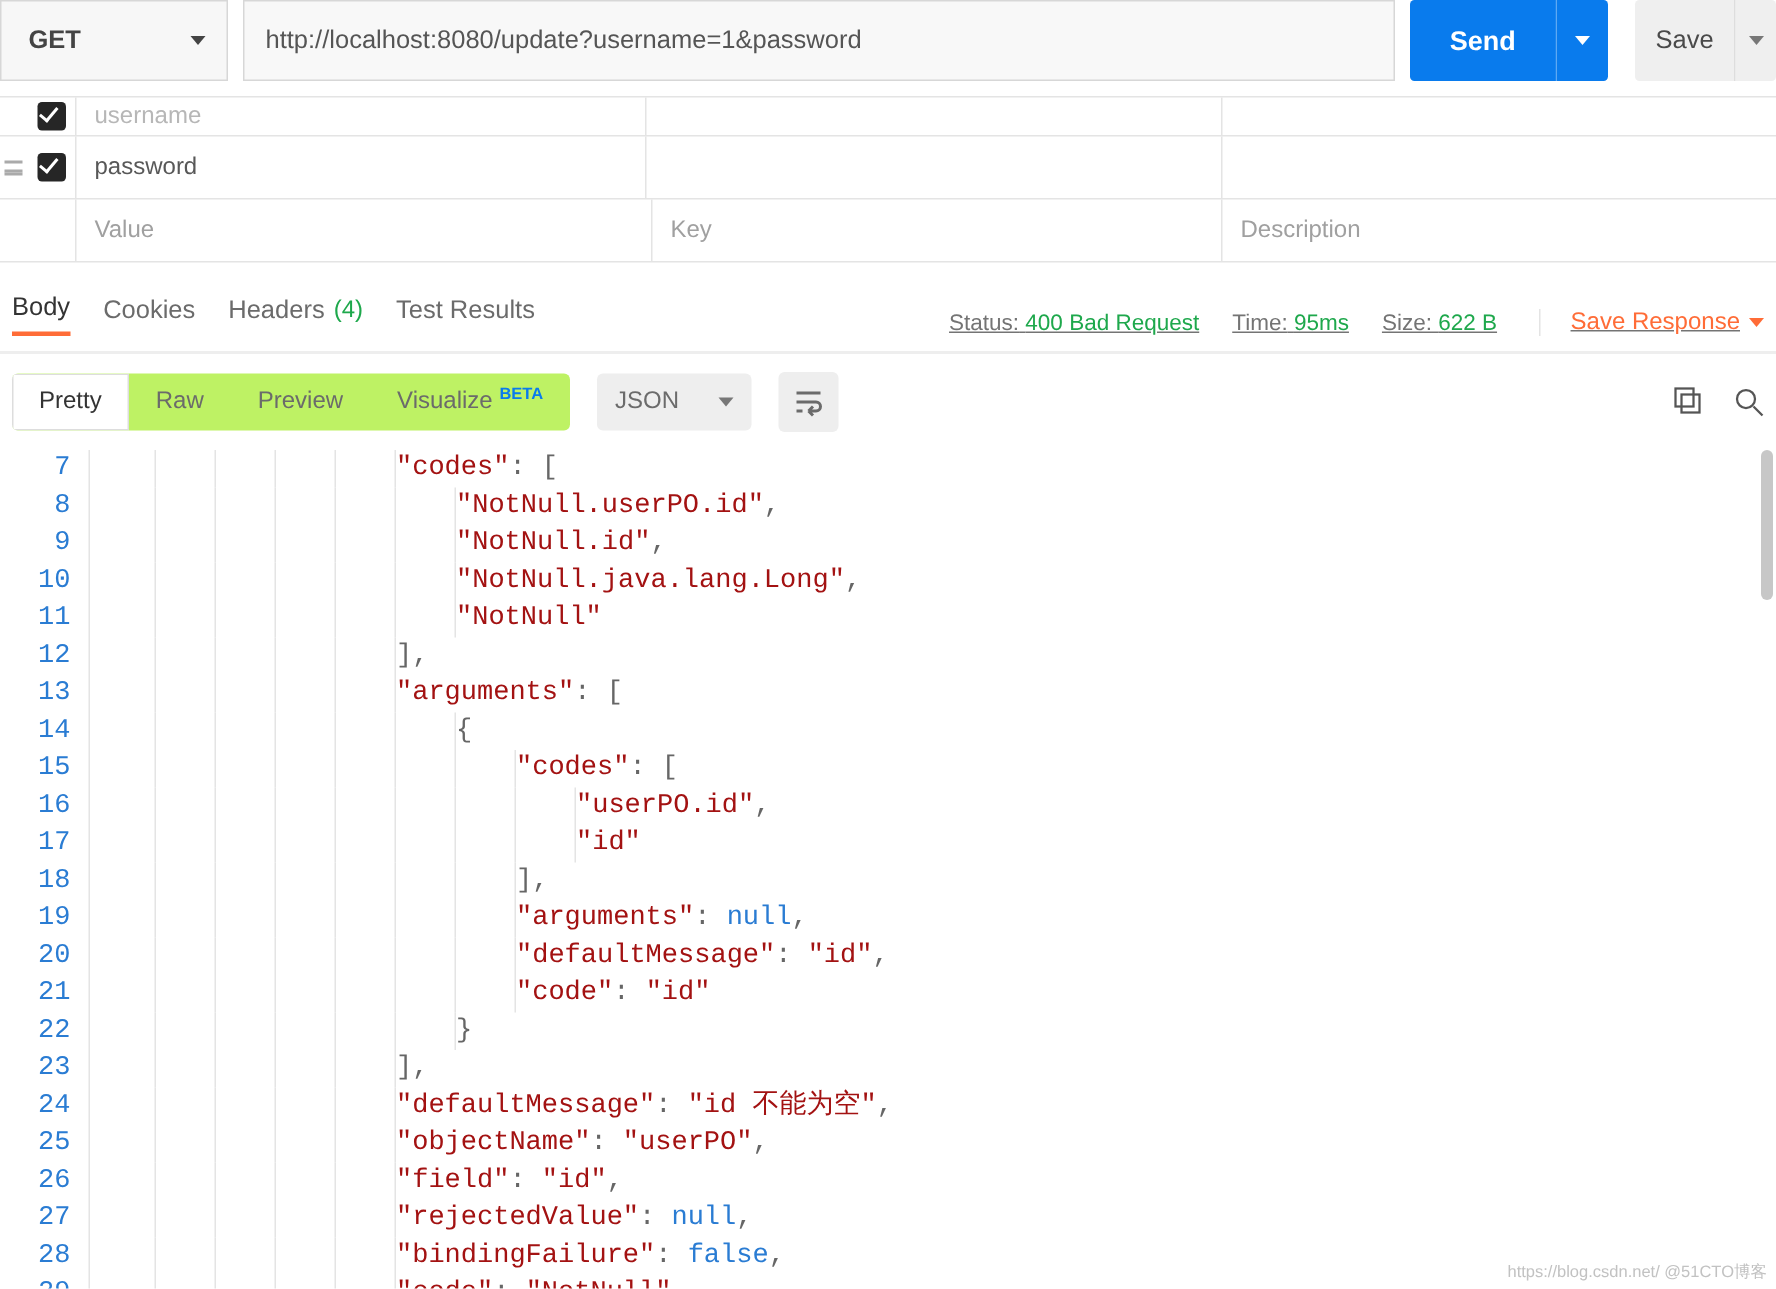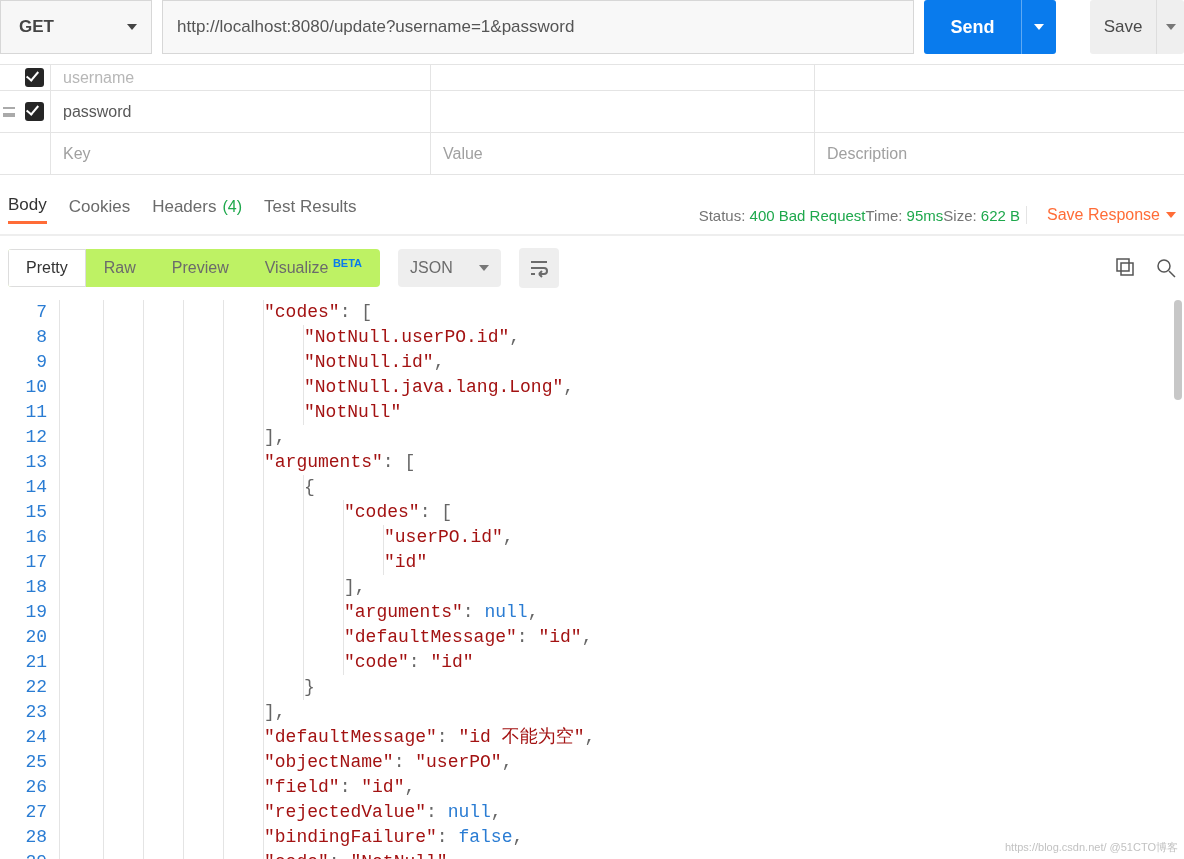--- a/index.html
+++ b/index.html
@@ -29,21 +29,21 @@
   }
   .btn-send-caret {
     background: #097bed; width: 34px; display: flex; align-items: center; justify-content: center;
     cursor: pointer; border-radius: 0 3px 3px 0;
   }
   .btn-send-caret .caret { border-left: 5px solid transparent; border-right: 5px solid transparent;
     border-top: 6px solid #fff; }
   .btn-save-main {
     background: #efefef; color: #4a4a4a; font-weight: 500; font-size: 17px;
     display: flex; align-items: center; justify-content: center; width: 66px; cursor: pointer;
-    border-radius: 3px 0 0 3px; margin-left: 24px;
+    border-radius: 3px 0 0 3px; margin-left: 8px;
   }
   .btn-save-caret {
     background: #efefef; width: 28px; display: flex; align-items: center; justify-content: center;
     cursor: pointer; border-left: 1px solid #ddd; border-radius: 0 3px 3px 0;
   }
   .btn-save-caret .caret { border-left: 5px solid transparent; border-right: 5px solid transparent;
     border-top: 6px solid #777; }
 
   
   .params-wrap { border-top: 1px solid #e4e4e4; }
@@ -67,21 +67,21 @@
   .placeholder-row .cell { color: #a0a0a0; }
   .param-row-cut { height: 26px; }
   .param-row-cut .cell { line-height: 9px; color: #b7b7b7; }
 
   
   .resp-bar { display:flex; align-items:flex-end; padding: 14px 8px 10px 8px; border-bottom: 2px solid #eee; }
   .resp-tabs { display:flex; gap: 22px; font-size:17px; color:#6b6b6b; }
   .resp-tab { padding: 6px 0; cursor:pointer; display:flex; gap:6px; align-items:center; }
   .resp-tab.active { color:#333; border-bottom: 3px solid #ff6c37; }
   .h-count { color:#1ea84c; font-size:16px; }
-  .resp-meta { margin-left:auto; display:flex; align-items:center; font-size:15px; color:#747474; }
+  .resp-meta { margin-left:auto; display:flex; gap:22px; align-items:center; font-size:15px; color:#747474;text-decoration:underline; }
   .resp-meta .v-green { color:#1ea84c; }
   .save-response { color:#ff6c37; font-size:16px; cursor:pointer; display:flex; align-items:center; gap:6px; padding-left:20px; margin-left:6px; border-left:1px solid #e4e4e4; }
 
   
   .fmt-row { display:flex; align-items:center; padding: 12px 8px; gap:8px; }
   .seg { display:flex; background:#bef264; border-radius:4px; overflow:hidden; }
   .seg button { border:0; padding:10px 18px; background:transparent; font-size:16px; color:#6b6b6b; cursor:pointer; }
   .seg button.active { background:#fff; color:#333; box-shadow: inset 0 0 0 1px #ddd; }
   .vis-beta { color:#097bed; font-size:11px; font-weight:700; position:relative; top:-6px; }
   .json-pill { background:#eee; border-radius:4px; padding:10px 12px; display:flex; gap:26px; align-items:center;
@@ -151,22 +151,22 @@
     <div class="chk">
         <div class="box"></div>
       </div>
     <div class="cell cell-key">password</div>
     <div class="cell cell-value"></div>
     <div class="cell cell-desc"></div>
   </div>
   <div class="param-row placeholder-row">
     <div class="row-handle"></div>
     <div class="chk"></div>
+    <div class="cell cell-value">Value</div>
     <div class="cell cell-key">Key</div>
-    <div class="cell cell-value">Value</div>
     <div class="cell cell-desc">Description</div>
   </div>
 </div>
 
 <div class="resp-bar">
   <div class="resp-tabs">
     <div class="resp-tab active">Body</div>
     <div class="resp-tab">Cookies</div>
     <div class="resp-tab">
       <span>Headers</span>

